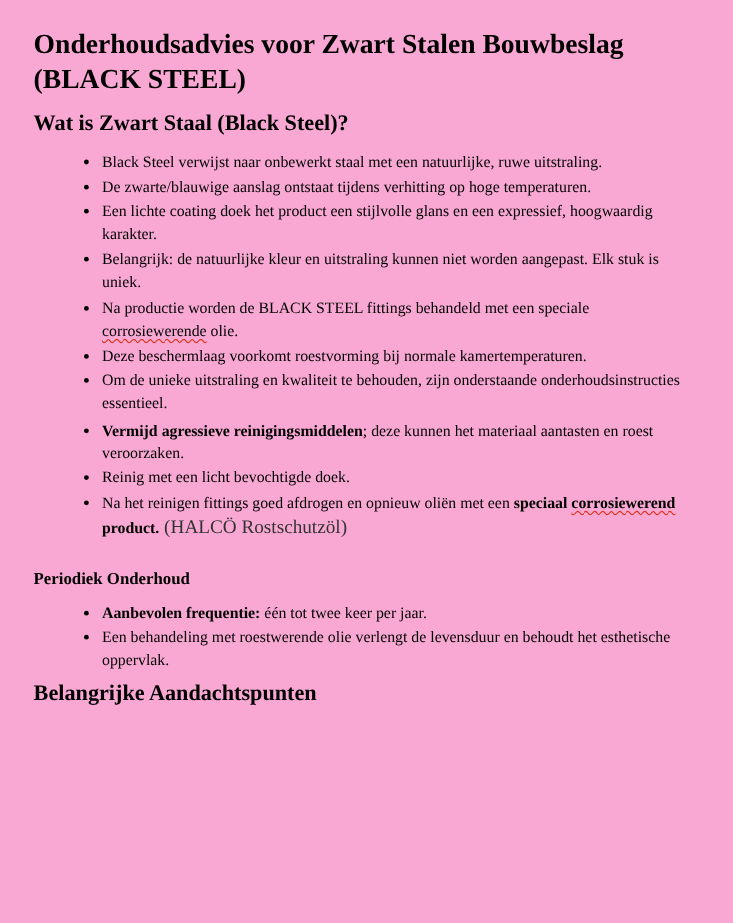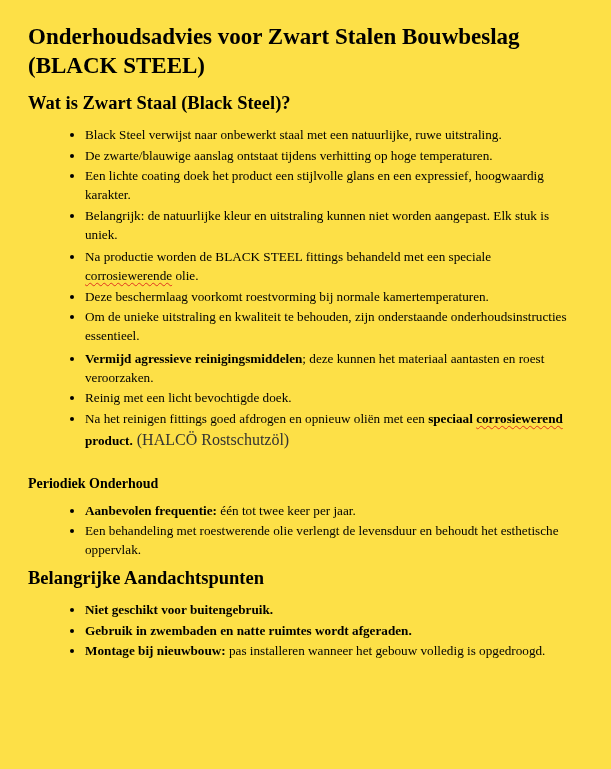--- a/index.html
+++ b/index.html
@@ -8,21 +8,21 @@
     background: #ffffff;
     color: #000000;
     font-family: "Liberation Serif", serif;
   }
   .page {
     width: 611px;
     height: 769px;
     box-sizing: border-box;
     padding: 14px 30px 10px 28px;
     overflow: hidden;
-    background: #fde047;
+    background: #f9a8d4;
   }
   h1 {
     font-size: 23px;
     line-height: 1.28;
     font-weight: bold;
     margin: 8px 0 12px 0;
   }
   h2 {
     font-size: 18.5px;
     font-weight: bold;
@@ -79,19 +79,14 @@
         <li><span class="seg-bold">Vermijd agressieve reinigingsmiddelen</span><span>; deze kunnen het materiaal aantasten en roest veroorzaken.</span></li>
         <li><span>Reinig met een licht bevochtigde doek.</span></li>
         <li><span>Na het reinigen fittings goed afdrogen en opnieuw oliën met een </span><span class="seg-bold">speciaal </span><span class="seg-bold seg-spell">corrosiewerend</span><span class="seg-bold"> product.</span><span class="seg-small">   (HALCÖ Rostschutzöl)</span></li>
       </ul>
       <h3>Periodiek Onderhoud</h3>
       <ul>
         <li><span class="seg-bold">Aanbevolen frequentie:</span><span> één tot twee keer per jaar.</span></li>
         <li><span>Een behandeling met roestwerende olie verlengt de levensduur en behoudt het esthetische oppervlak.</span></li>
       </ul>
       <h2>Belangrijke Aandachtspunten</h2>
-      <ul>
-        <li><span class="seg-bold">Niet geschikt voor buitengebruik.</span></li>
-        <li><span class="seg-bold">Gebruik in zwembaden en natte ruimtes wordt afgeraden.</span></li>
-        <li><span class="seg-bold">Montage bij nieuwbouw:</span><span> pas installeren wanneer het gebouw volledig is opgedroogd.</span></li>
-      </ul>
     </div>
 </div>
 
 </body></html>

